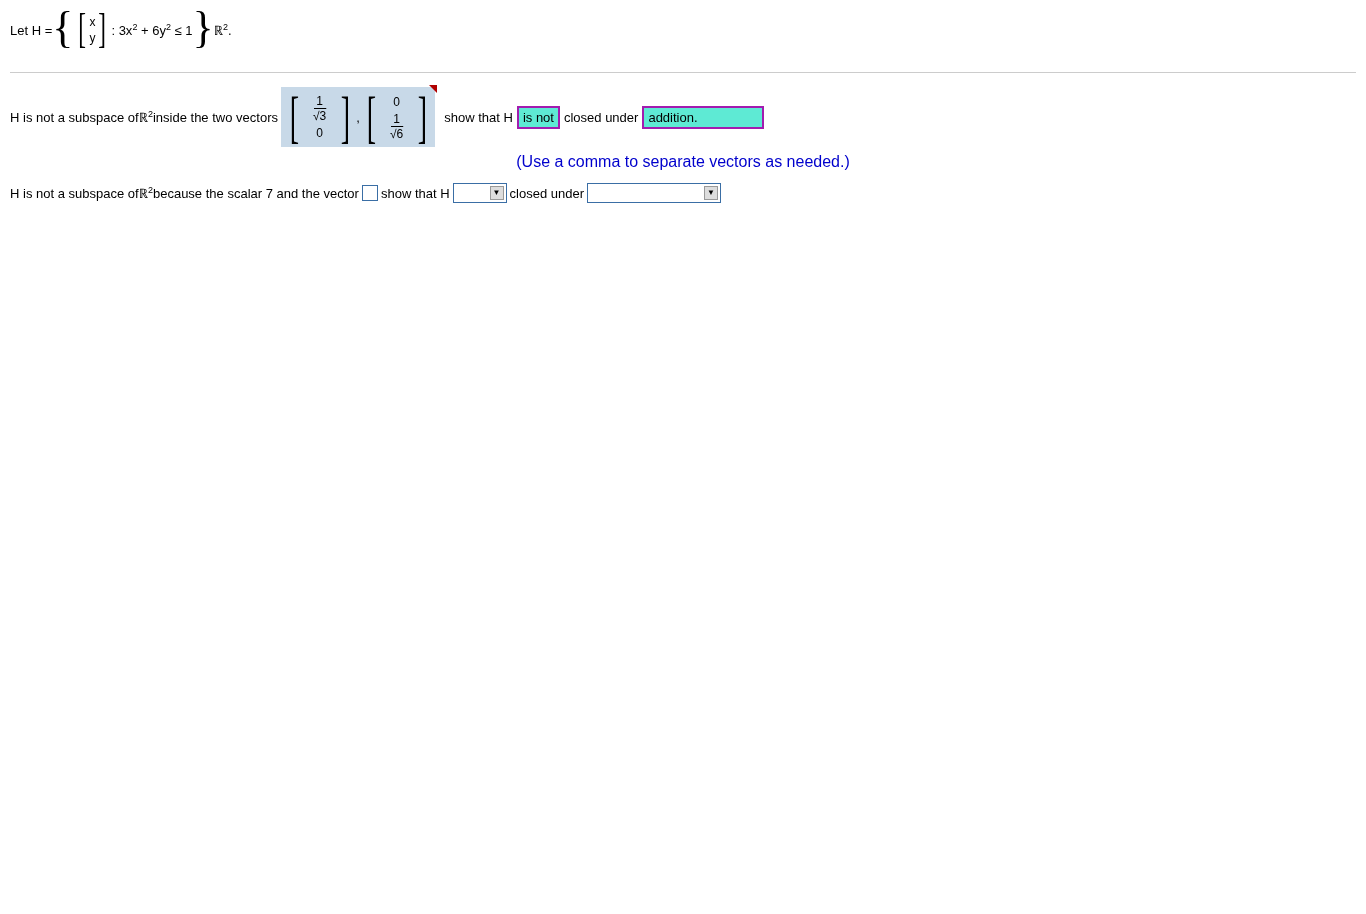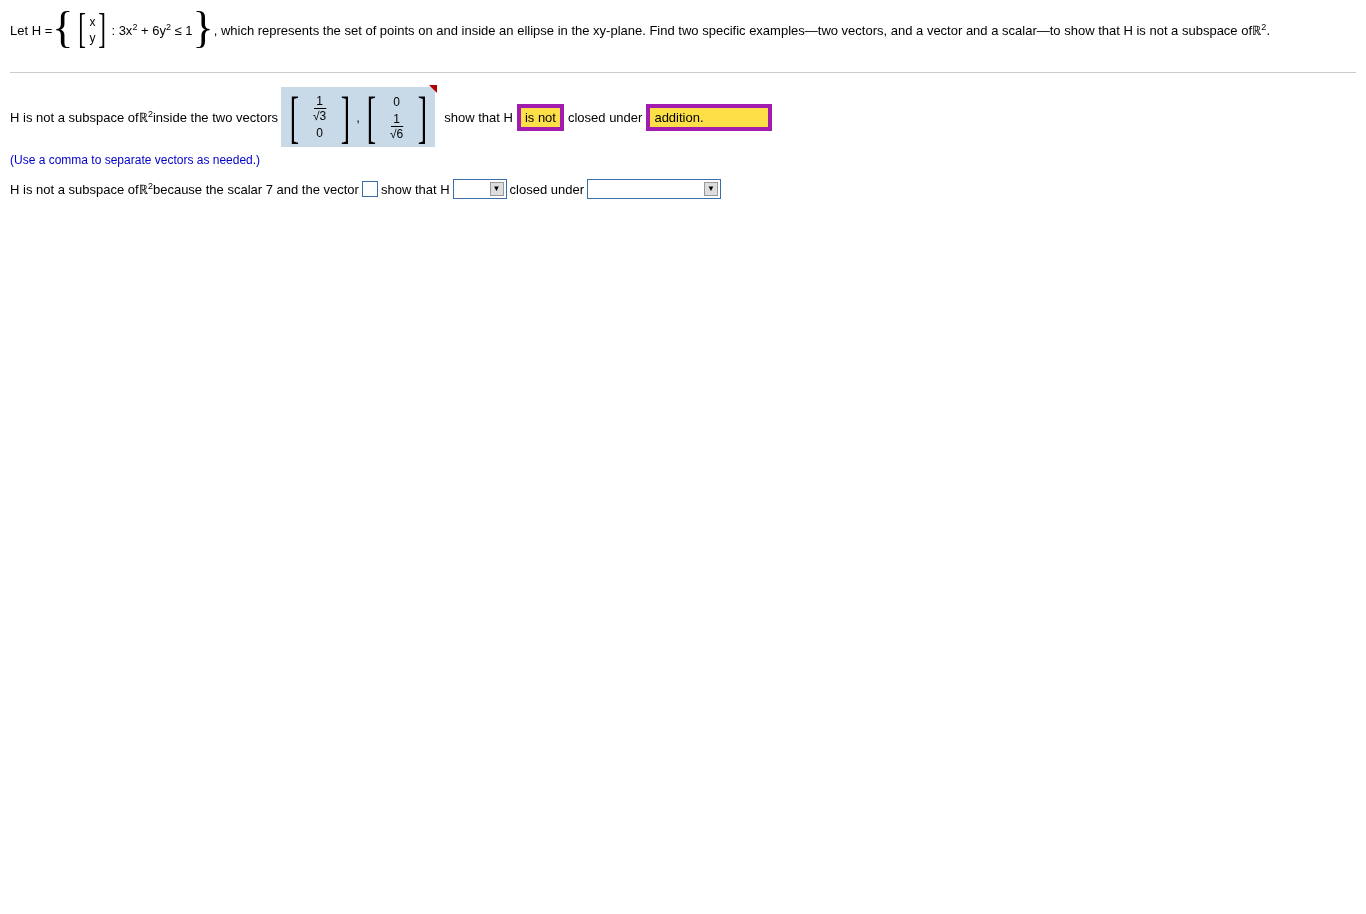--- a/index.html
+++ b/index.html
@@ -115,40 +115,41 @@
       top: 2px;
       font-size: 8px;
       background: #ddd;
       width: 12px;
       height: 12px;
       border: 1px solid #999;
       text-align: center;
       line-height: 12px;
     }
     .filled {
-      background: #fde047;
-      border: 4px solid #a21caf;
+      background: #5eead4;
+      border: 2px solid #a21caf;
       padding: 2px 4px;
     }
     .small-input {
       display: inline-block;
       border: 1px solid #3a6ea5;
       background: #fff;
       width: 14px;
       height: 14px;
       vertical-align: middle;
       margin: 0 3px;
     }
     .wide-dropdown {
       min-width: 110px;
     }
     .hint {
       color: #0000cc;
-      font-size: 12px;
+      font-size: 16px;
       margin: 6px 0 12px 0;
+      text-align: center;
     }
     sup { font-size: 9px; }
     .doublestruck {
       font-family: 'Cambria Math', 'Times New Roman', serif;
       font-weight: normal;
     }
     .flag-corner {
       position: absolute;
       top: -2px;
       right: -2px;
@@ -170,21 +171,20 @@
     <span class="stack">
       <span>x</span>
       <span>y</span>
     </span>
     <span class="bracket">]</span>
   </span>
   <span>
     <span>: 3x</span><sup>2</sup><span> + 6y</span><sup>2</sup><span> ≤ 1</span>
   </span>
   <span class="brace">}</span>
-  <span>, which represents the set of points on and inside an ellipse in the xy-plane. Find two specific examples—two vectors, and a vector and a scalar—to show that H is not a subspace of </span>
   <span><span class="doublestruck">ℝ</span><sup>2</sup></span>
   <span>.</span>
 </div>
 
 <hr>
 
 <div class="ans-row">
   <span>H is not a subspace of </span>
   <span><span class="doublestruck">ℝ</span><sup>2</sup></span>
   <span> inside the two vectors</span>

